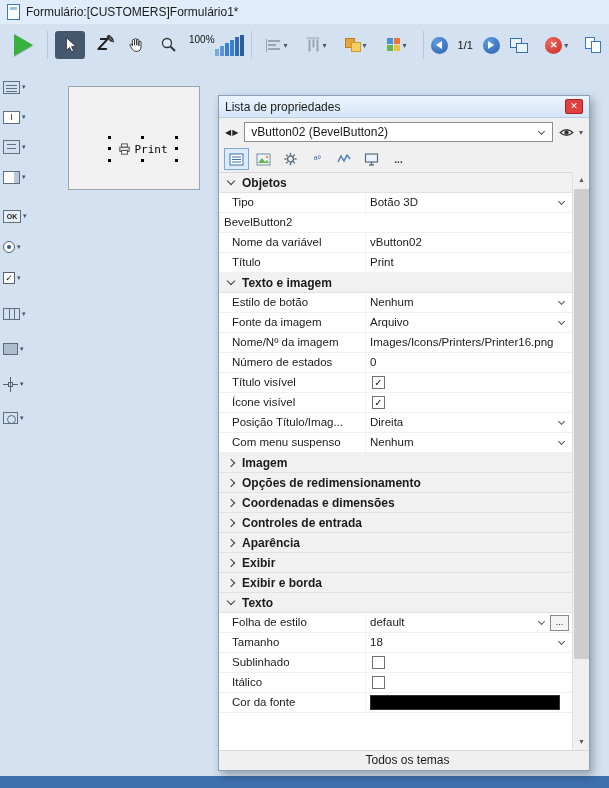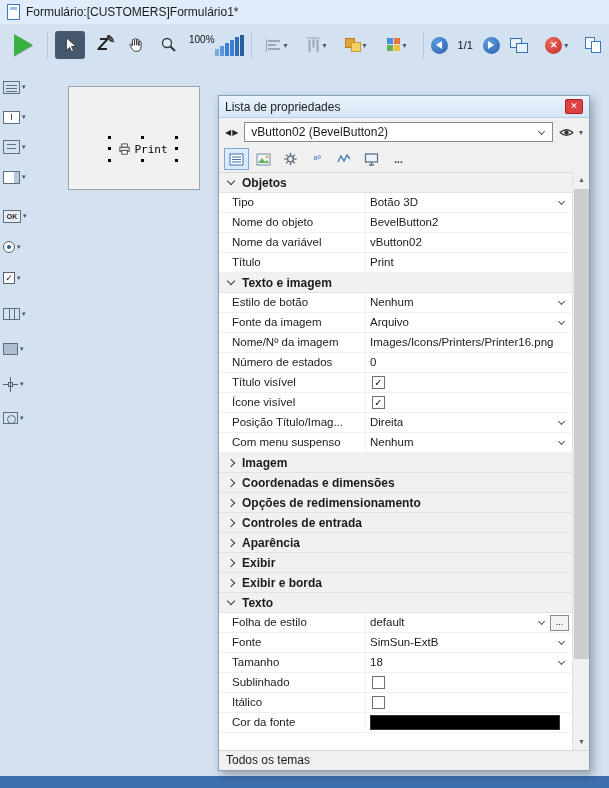--- a/index.html
+++ b/index.html
@@ -121,21 +121,21 @@
   .chev.dd.shift { right: 28px; }
   .checkbox { width: 13px; height: 13px; border: 1px solid #707070; background: #fff; font-size: 10px; line-height: 11px; text-align: center; color: #111; margin-left: 2px; flex: 0 0 auto; }
   .color-swatch { height: 15px; width: calc(100% - 12px); display: inline-block; border: 1px solid #333; }
   .ellipsis-btn { position: absolute; right: 3px; top: 2px; width: 19px; height: 16px; border: 1px solid #8a8a8a; background: #f3f3f3; font-size: 9px; line-height: 13px; text-align: center; color: #222; }
 
   .p-scroll { position: absolute; top: 76px; right: 0; width: 17px; bottom: 20px; background: #f0f0f0; border-left: 1px solid #e0e0e0; }
   .sb-arrow { position: absolute; left: 0; width: 17px; height: 16px; font-size: 7px; color: #5a5a5a; text-align: center; line-height: 16px; }
   .sb-up { top: 0; } .sb-down { bottom: 0; }
   .sb-thumb { position: absolute; left: 1px; width: 15px; top: 17px; height: 470px; background: #cdcdcd; }
 
-  .p-footer { position: absolute; left: 0; right: 0; bottom: 0; height: 20px; background: #f0f0f0; border-top: 1px solid #d9d9d9; font-size: 12px; line-height: 19px; padding-left: 7px; }
+  .p-footer { position: absolute; left: 0; right: 0; bottom: 0; height: 20px; background: #f0f0f0; border-top: 1px solid #d9d9d9; font-size: 12px; line-height: 19px; padding-left: 7px; text-align: center; }
 
   svg { display: block; }
 </style>
 </head>
 <body>
 
 <div class="titlebar">
   <span class="doc-icon"></span>
   <span class="title-text">Formulário:[CUSTOMERS]Formulário1*</span>
 </div>
@@ -380,21 +380,20 @@
         <span class="sec-label">Objetos</span>
       </div>
       <div class="prop-row">
         <div class="prop-label">Tipo</div>
         <div class="prop-value">
           <span class="val-text">Botão 3D</span>
           <span class="chev dd"></span>
         </div>
       </div>
       <div class="prop-row">
-        <div class="prop-label">Nome do objeto</div>
         <div class="prop-value">
           <span class="val-text">BevelButton2</span>
         </div>
       </div>
       <div class="prop-row">
         <div class="prop-label">Nome da variável</div>
         <div class="prop-value">
           <span class="val-text">vButton02</span>
         </div>
       </div>
@@ -459,25 +458,25 @@
           <span class="val-text">Nenhum</span>
           <span class="chev dd"></span>
         </div>
       </div>
       <div class="sec-header">
         <span class="chev right"></span>
         <span class="sec-label">Imagem</span>
       </div>
       <div class="sec-header">
         <span class="chev right"></span>
+        <span class="sec-label">Opções de redimensionamento</span>
+      </div>
+      <div class="sec-header">
+        <span class="chev right"></span>
         <span class="sec-label">Coordenadas e dimensões</span>
-      </div>
-      <div class="sec-header">
-        <span class="chev right"></span>
-        <span class="sec-label">Opções de redimensionamento</span>
       </div>
       <div class="sec-header">
         <span class="chev right"></span>
         <span class="sec-label">Controles de entrada</span>
       </div>
       <div class="sec-header">
         <span class="chev right"></span>
         <span class="sec-label">Aparência</span>
       </div>
       <div class="sec-header">
@@ -491,27 +490,20 @@
       <div class="sec-header">
         <span class="chev down"></span>
         <span class="sec-label">Texto</span>
       </div>
       <div class="prop-row">
         <div class="prop-label">Folha de estilo</div>
         <div class="prop-value">
           <span class="val-text">default</span>
           <span class="chev dd shift"></span>
           <span class="ellipsis-btn">...</span>
-        </div>
-      </div>
-      <div class="prop-row">
-        <div class="prop-label">Fonte</div>
-        <div class="prop-value">
-          <span class="val-text">SimSun-ExtB</span>
-          <span class="chev dd"></span>
         </div>
       </div>
       <div class="prop-row">
         <div class="prop-label">Tamanho</div>
         <div class="prop-value">
           <span class="val-text">18</span>
           <span class="chev dd"></span>
         </div>
       </div>
       <div class="prop-row">

